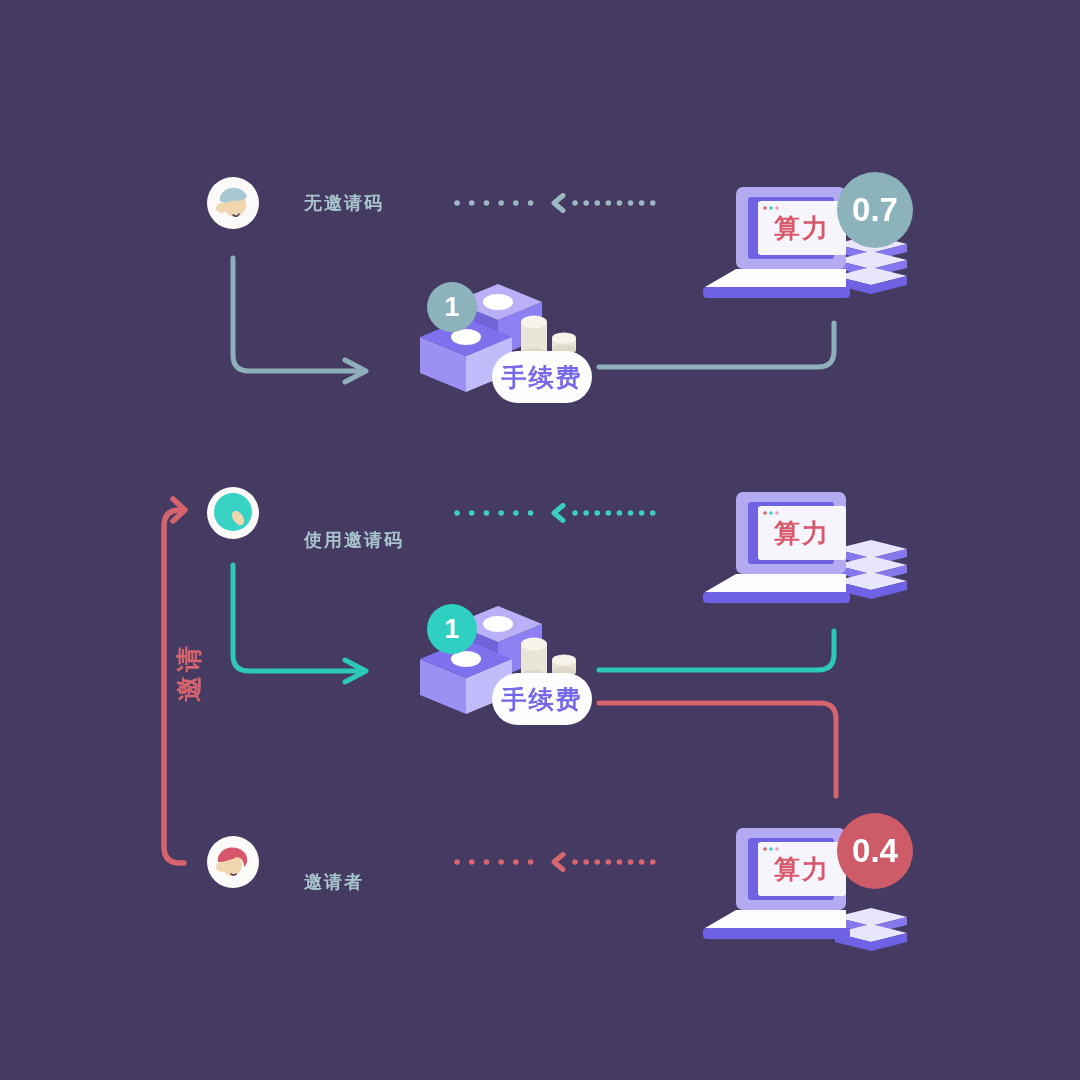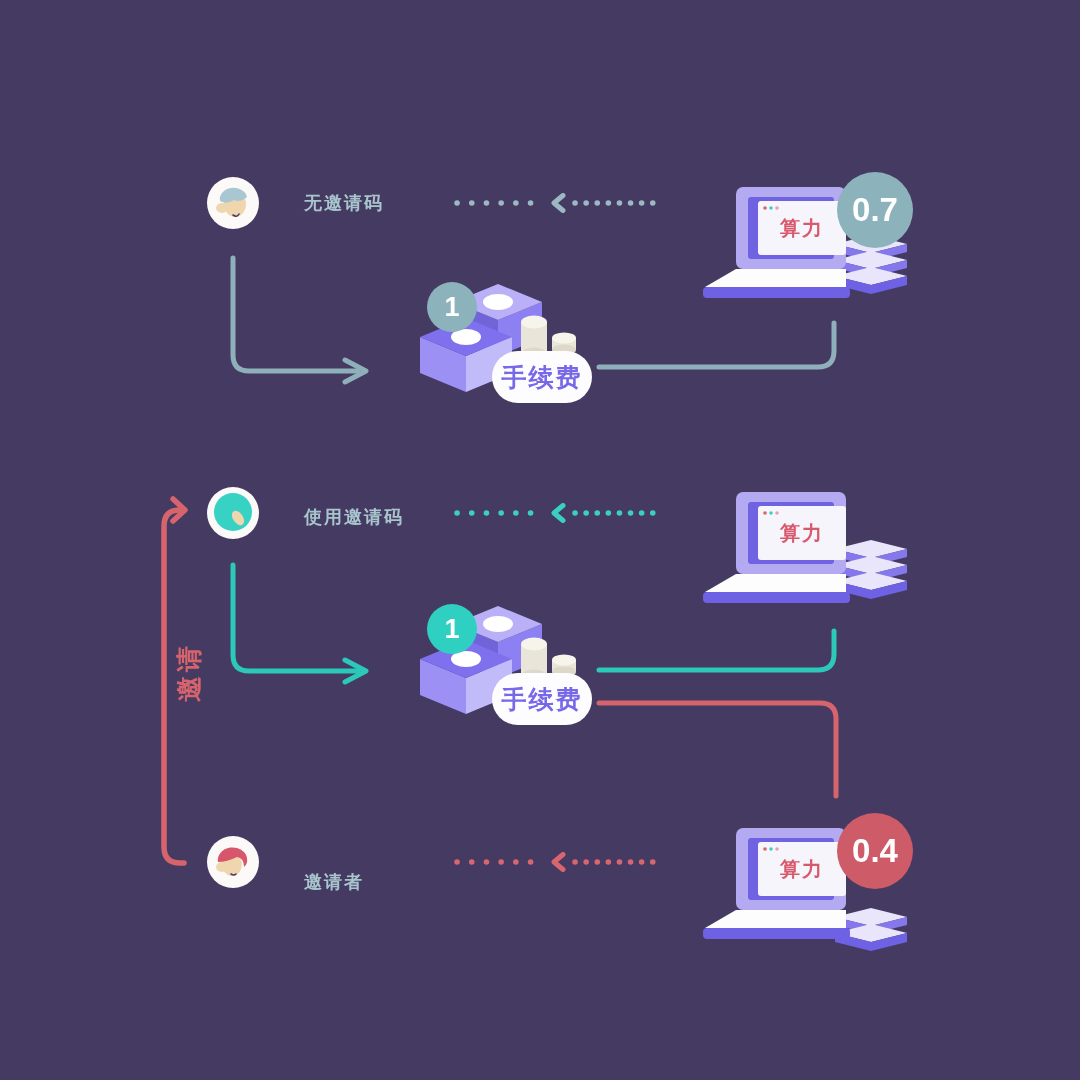--- a/index.html
+++ b/index.html
@@ -10,31 +10,31 @@
   .overlay{position:absolute;left:0;top:0;width:1080px;height:1080px;pointer-events:none;}
 
   .avatar{position:absolute;width:52px;height:52px;}
   .a1{left:207px;top:177px}.a2{left:207px;top:487px}.a3{left:207px;top:836px}
   .avatar svg{width:52px;height:52px;display:block;}
 
   .user-label{
     position:absolute;left:272px;height:52px;line-height:52px;
     font-size:18px;font-weight:bold;color:#a8c4cc;letter-spacing:2px;white-space:nowrap;margin-left:32px;
   }
-  .l1{top:177px}.l2{top:491px}.l3{top:856px}
+  .l1{top:177px}.l2{top:514px}.l3{top:856px}
 
   .dotted{position:absolute;left:452px;width:216px;height:20px;}
   .d1{top:193px}.d2{top:503px}.d3{top:852px}
 
   .laptop{position:absolute;width:205px;height:122px;}
   .lap1{left:703px;top:185px}.lap2{left:703px;top:490px}.lap3{left:703px;top:826px}
   .laptop-svg{position:absolute;left:0;top:0;width:205px;height:122px;overflow:visible;}
   .power-text{
     position:absolute;left:55px;top:16px;width:88px;height:54px;line-height:54px;
-    text-align:center;font-size:20px;font-weight:bold;color:#d8596b;letter-spacing:2px;
+    text-align:center;font-size:26px;font-weight:bold;color:#d8596b;letter-spacing:2px;
   }
   .badge{
     position:absolute;border-radius:50%;color:#ffffff;font-weight:bold;
     display:flex;align-items:center;justify-content:center;z-index:5;
   }
   .badge.big{width:76px;height:76px;font-size:33px;left:134px;top:-13px;}
   .badge.small{width:50px;height:50px;font-size:27px;left:1px;top:2px;}
   .bg-neutral{background:#8cb3bb}
   .bg-teal{background:#2fd0c1}
   .bg-red{background:#ce5b68}

